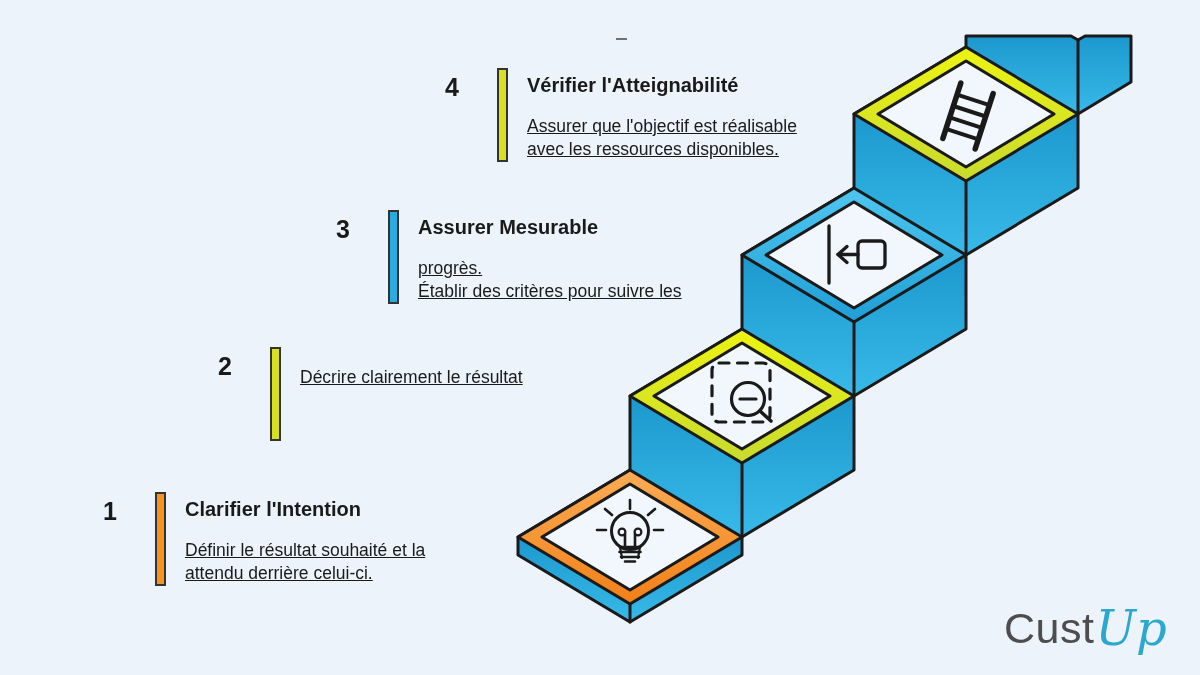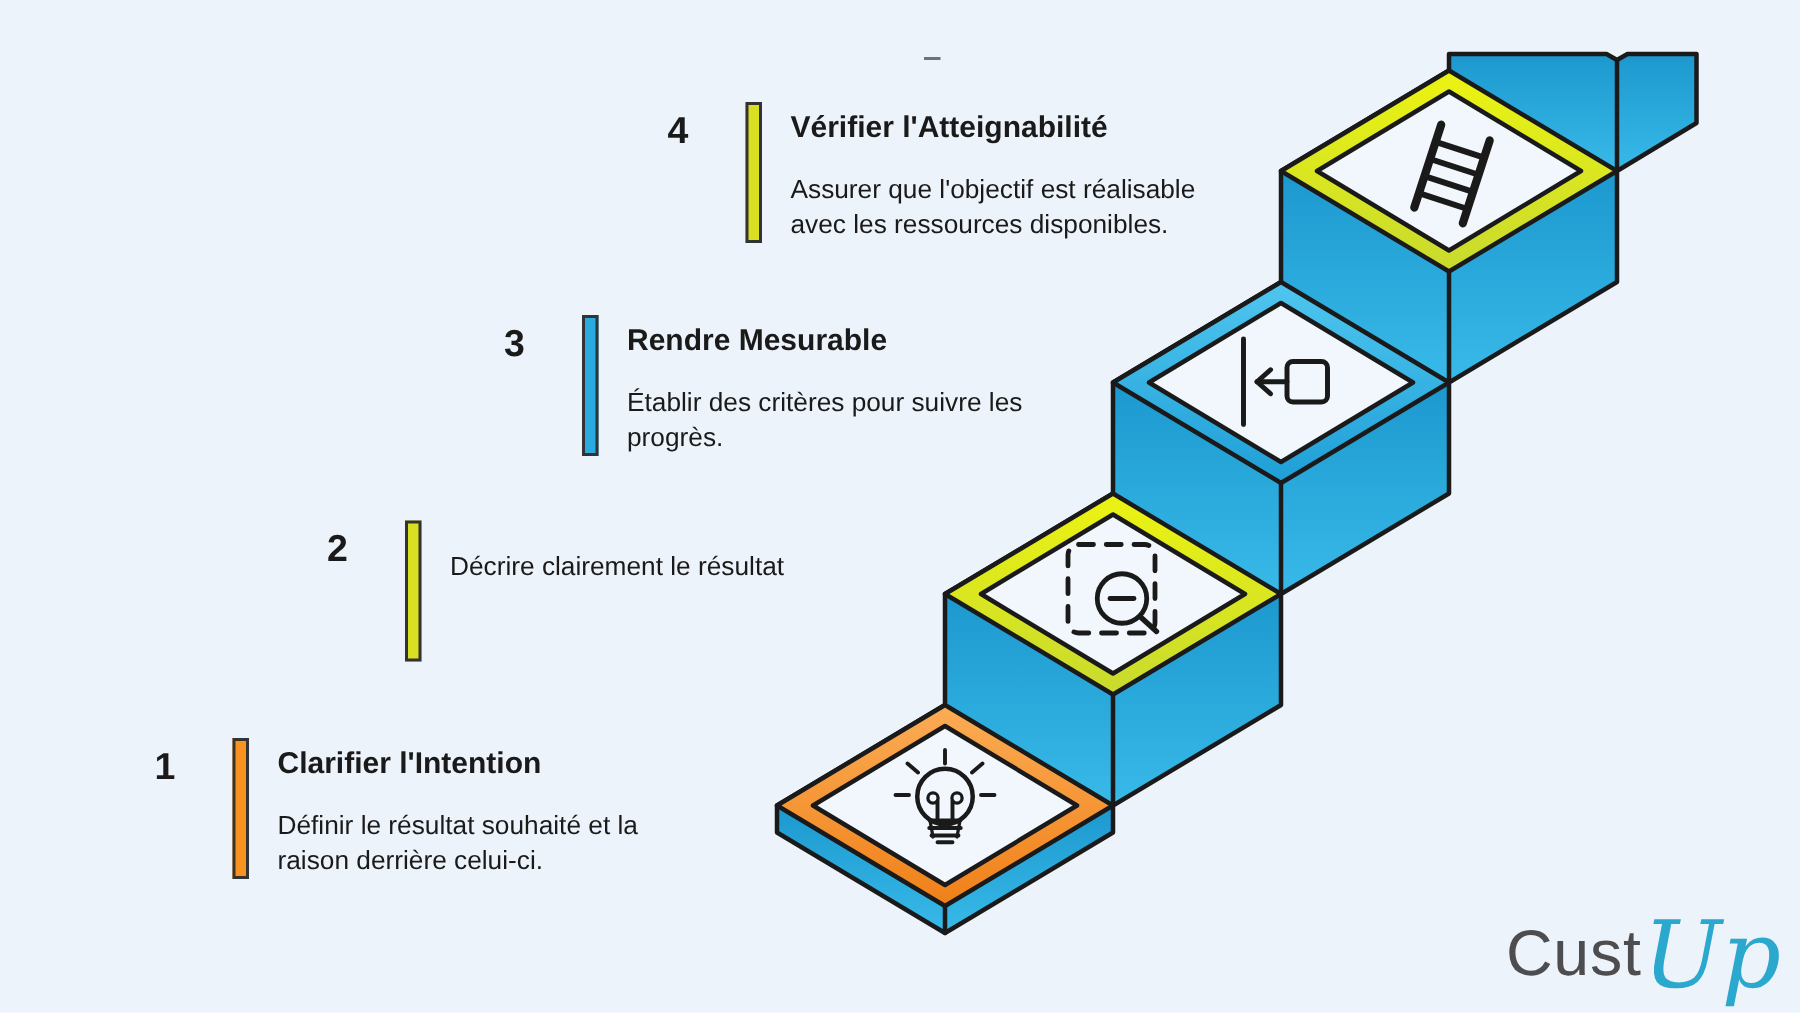--- a/index.html
+++ b/index.html
@@ -16,35 +16,35 @@
   .step-block .num{
     position:absolute; left:-62px; top:5px; width:34px;
     font-size:25px; font-weight:bold; text-align:center; line-height:28px;
   }
   .step-block .bar{
     position:absolute; left:0; top:0; width:11px; height:94px;
     border:2px solid #333; box-sizing:border-box;
   }
   .step-block .texts{position:absolute; left:30px; top:3px;}
   .step-block .title{font-size:20px; font-weight:bold; line-height:28px; white-space:nowrap;}
-  .step-block .desc{margin-top:16px; font-size:17.5px; line-height:23px;}
+  .step-block .desc{margin-top:16px; font-size:17.5px; line-height:23px;text-decoration:underline;}
   .step-block .desc span{display:block;}
 
   #block-1{left:155px; top:492px;}
   #block-2{left:270px; top:347px;}
   #block-3{left:388px; top:210px;}
   #block-4{left:497px; top:68px;}
 
   
   .top-dash{position:absolute; left:616px; top:38px; width:11px; height:2px; background:#6E7377;}
 
   
   .logo{position:absolute; left:1004px; top:600px; display:flex; align-items:center;}
   .logo .p1{font-size:43px; letter-spacing:0.5px; color:#4D4D4F;}
-  .logo .p2{font-family:"DejaVu Serif", serif; font-style:italic; font-size:62px; color:#2BA8CE; margin-left:1px;}
+  .logo .p2{font-family:"DejaVu Serif", serif; font-style:italic; font-size:48px; color:#2BA8CE; margin-left:1px;}
 </style>
 </head>
 <body>
 
 <div class="stage">
 
   <svg class="stairs-svg" width="1200" height="675" viewBox="0 0 1200 675">
     <defs>
       <linearGradient id="gFace" x1="0" y1="0" x2="0" y2="1">
         <stop offset="0" stop-color="#1C98CE"></stop>
@@ -145,43 +145,43 @@
     </g>
   </svg>
 
   <div class="step-block" id="block-1">
     <div class="num">1</div>
     <div class="bar" style="background: rgb(247, 147, 30);"></div>
     <div class="texts">
       <div class="title">Clarifier l'Intention</div>
       <div class="desc">
         <span>Définir le résultat souhaité et la</span>
-          <span>raison derrière celui-ci.</span>
+          <span>attendu derrière celui-ci.</span>
       </div>
     </div>
   </div>
 
   <div class="step-block" id="block-2">
     <div class="num">2</div>
     <div class="bar" style="background: rgb(217, 224, 33);"></div>
     <div class="texts">
       <div class="desc">
         <span>Décrire clairement le résultat</span>
       </div>
     </div>
   </div>
 
   <div class="step-block" id="block-3">
     <div class="num">3</div>
     <div class="bar" style="background: rgb(41, 171, 226);"></div>
     <div class="texts">
-      <div class="title">Rendre Mesurable</div>
-      <div class="desc">
-        <span>Établir des critères pour suivre les</span>
-          <span>progrès.</span>
+      <div class="title">Assurer Mesurable</div>
+      <div class="desc">
+        <span>progrès.</span>
+          <span>Établir des critères pour suivre les</span>
       </div>
     </div>
   </div>
 
   <div class="step-block" id="block-4">
     <div class="num">4</div>
     <div class="bar" style="background: rgb(217, 224, 33);"></div>
     <div class="texts">
       <div class="title">Vérifier l'Atteignabilité</div>
       <div class="desc">

